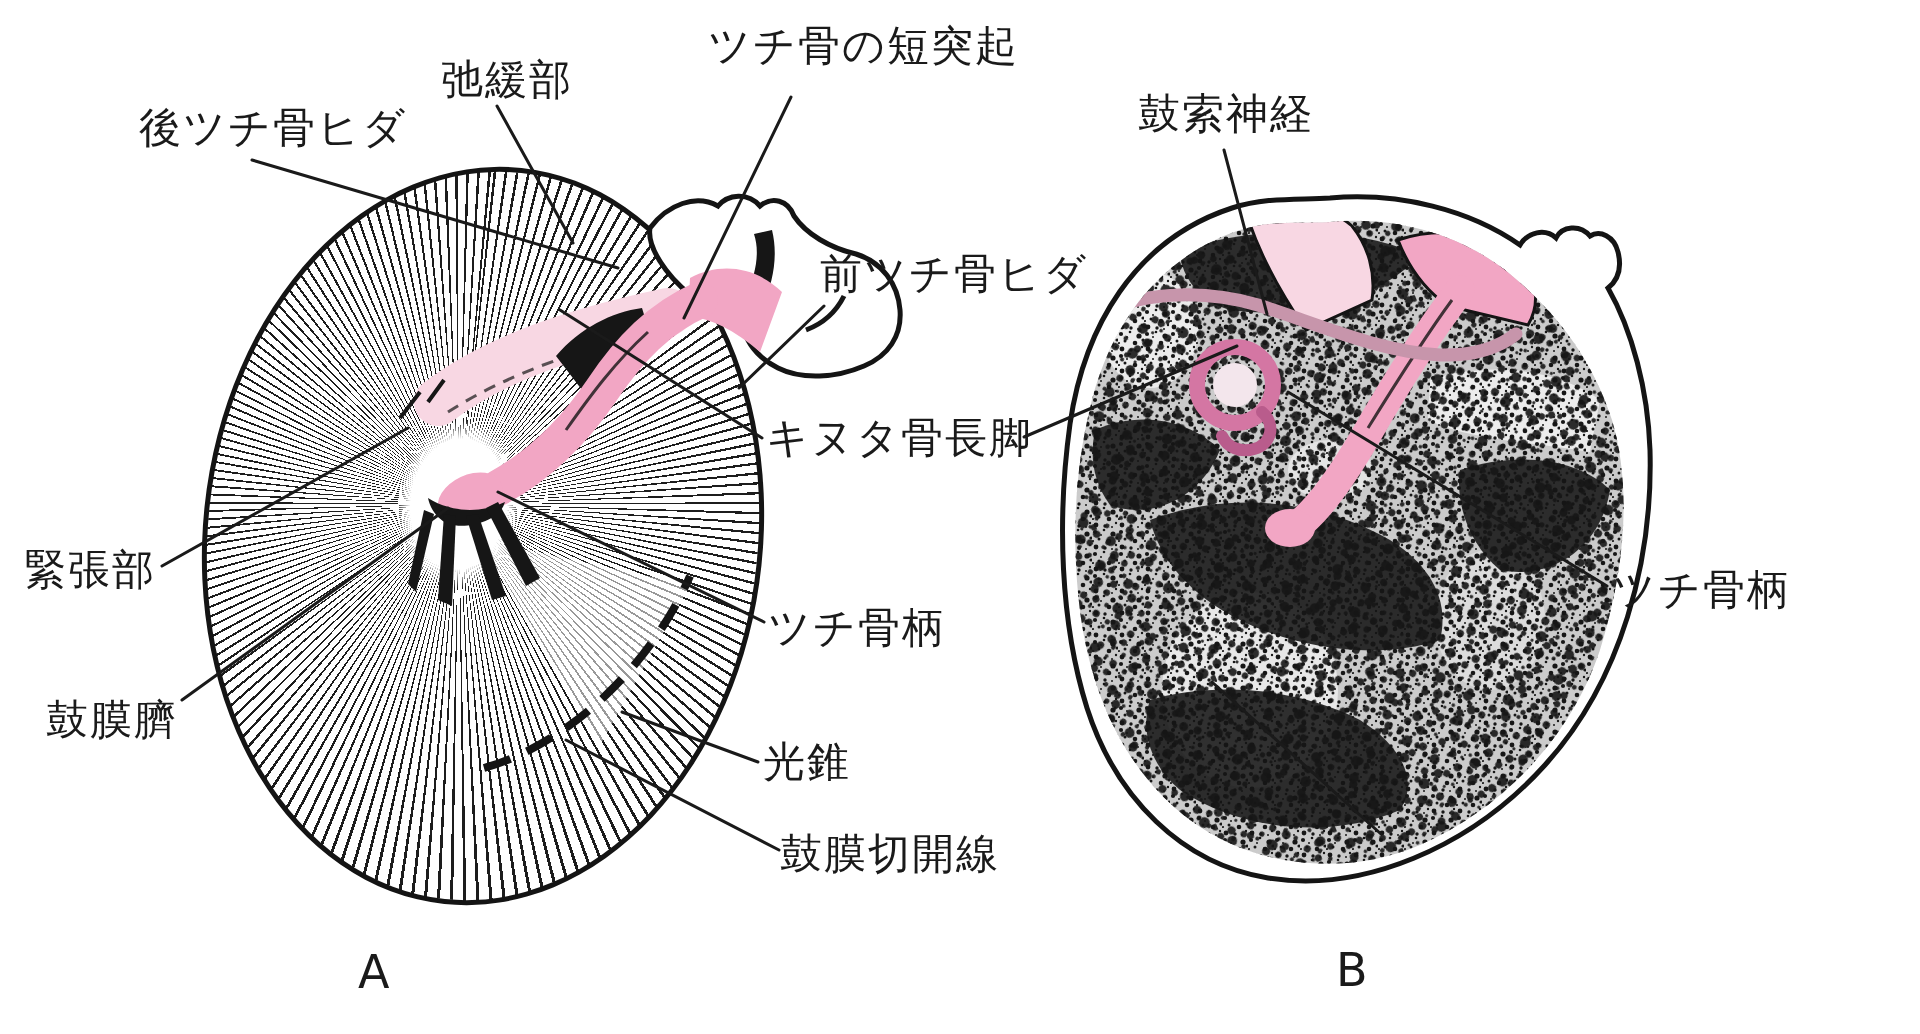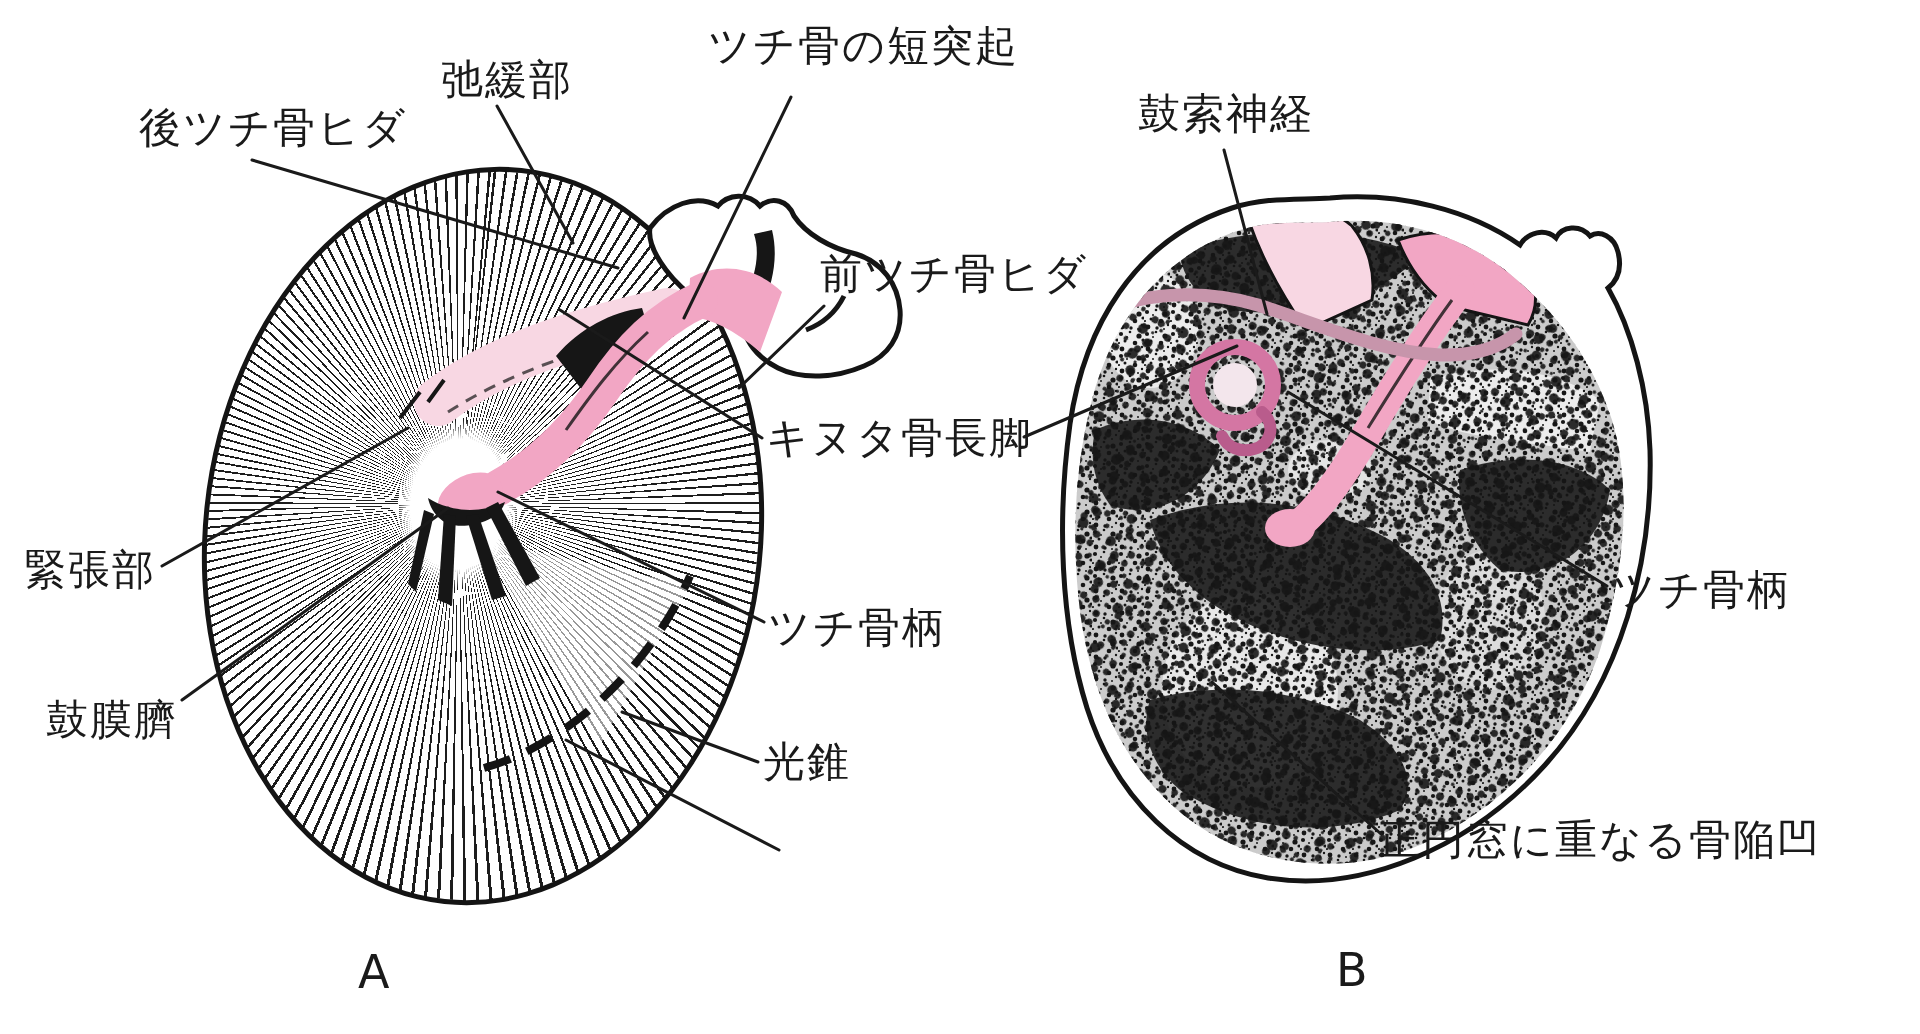--- a/index.html
+++ b/index.html
@@ -175,19 +175,19 @@
 
   <div class="lbl" style="left:139px;top:106px">後ツチ骨ヒダ</div>
   <div class="lbl" style="left:441px;top:58px">弛緩部</div>
   <div class="lbl" style="left:708px;top:24px">ツチ骨の短突起</div>
   <div class="lbl" style="left:820px;top:252px">前ツチ骨ヒダ</div>
   <div class="lbl" style="left:766px;top:416px">キヌタ骨長脚</div>
   <div class="lbl" style="left:24px;top:548px">緊張部</div>
   <div class="lbl" style="left:46px;top:698px">鼓膜臍</div>
   <div class="lbl" style="left:768px;top:606px">ツチ骨柄</div>
   <div class="lbl" style="left:763px;top:740px">光錐</div>
+  <div class="lbl" style="left:780px;top:832px">鼓膜切開線</div>
   <div class="lbl" style="left:1138px;top:92px">鼓索神経</div>
   <div class="lbl" style="left:1613px;top:568px">ツチ骨柄</div>
-  <div class="lbl" style="left:1378px;top:818px">正円窓に重なる骨陥凹</div>
 
   <div class="lbl letter" style="left:358px;top:948px">A</div>
   <div class="lbl letter" style="left:1336px;top:946px">B</div>
 </div>
 
 </body></html>

